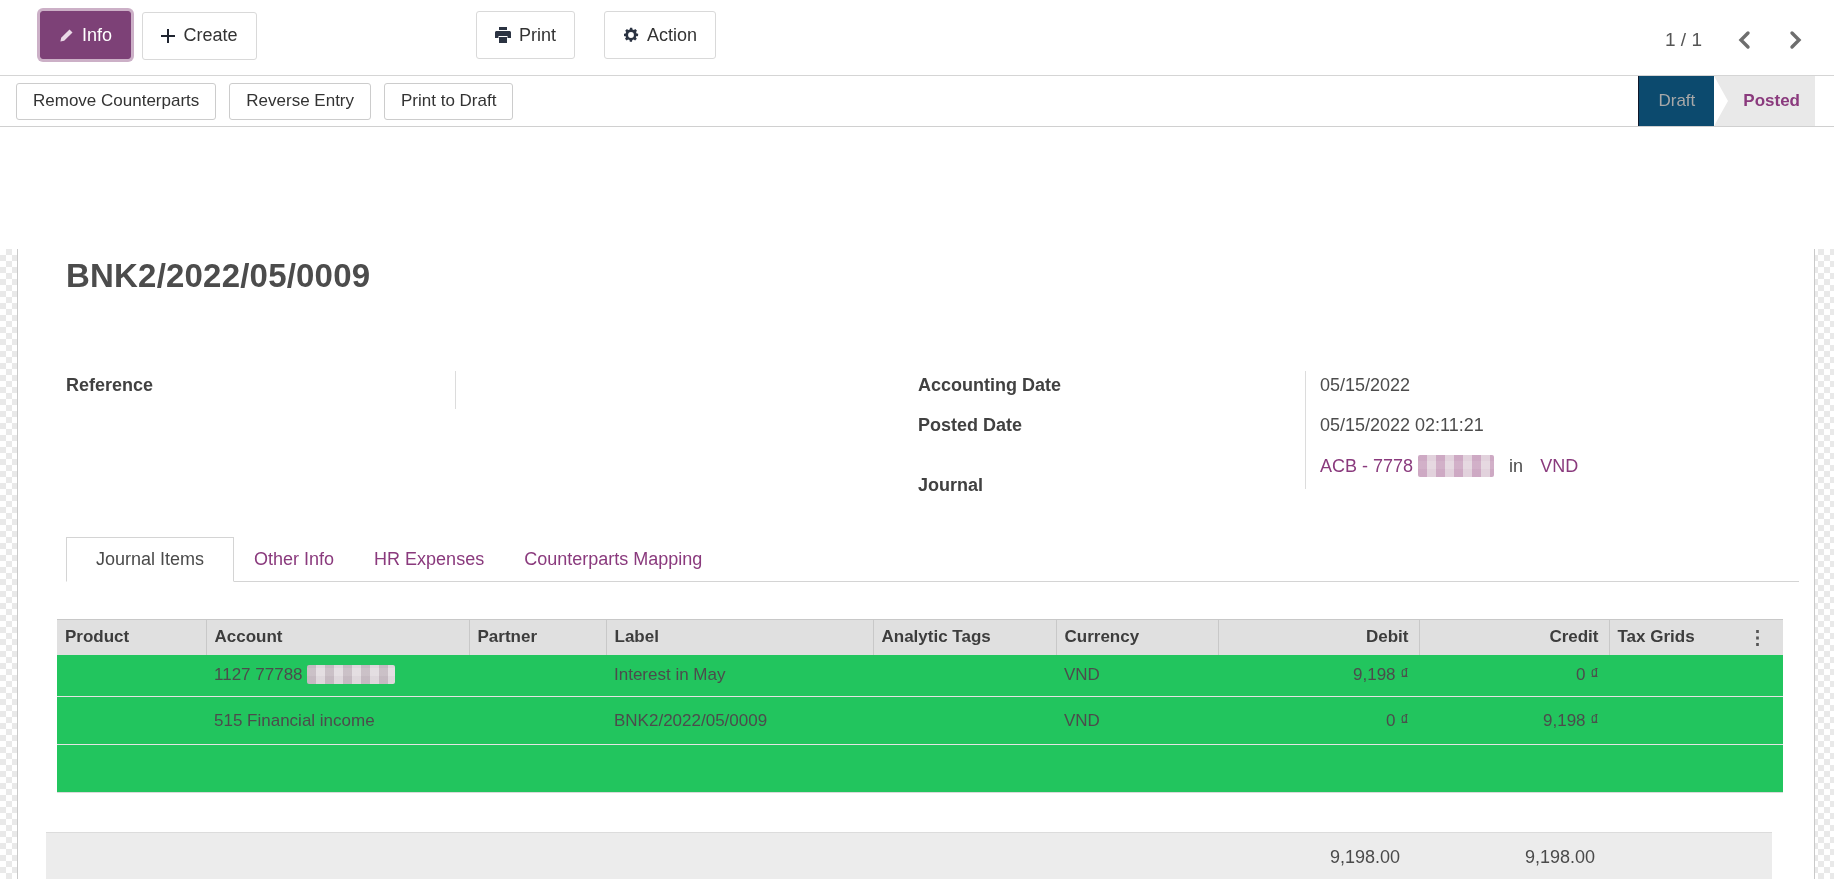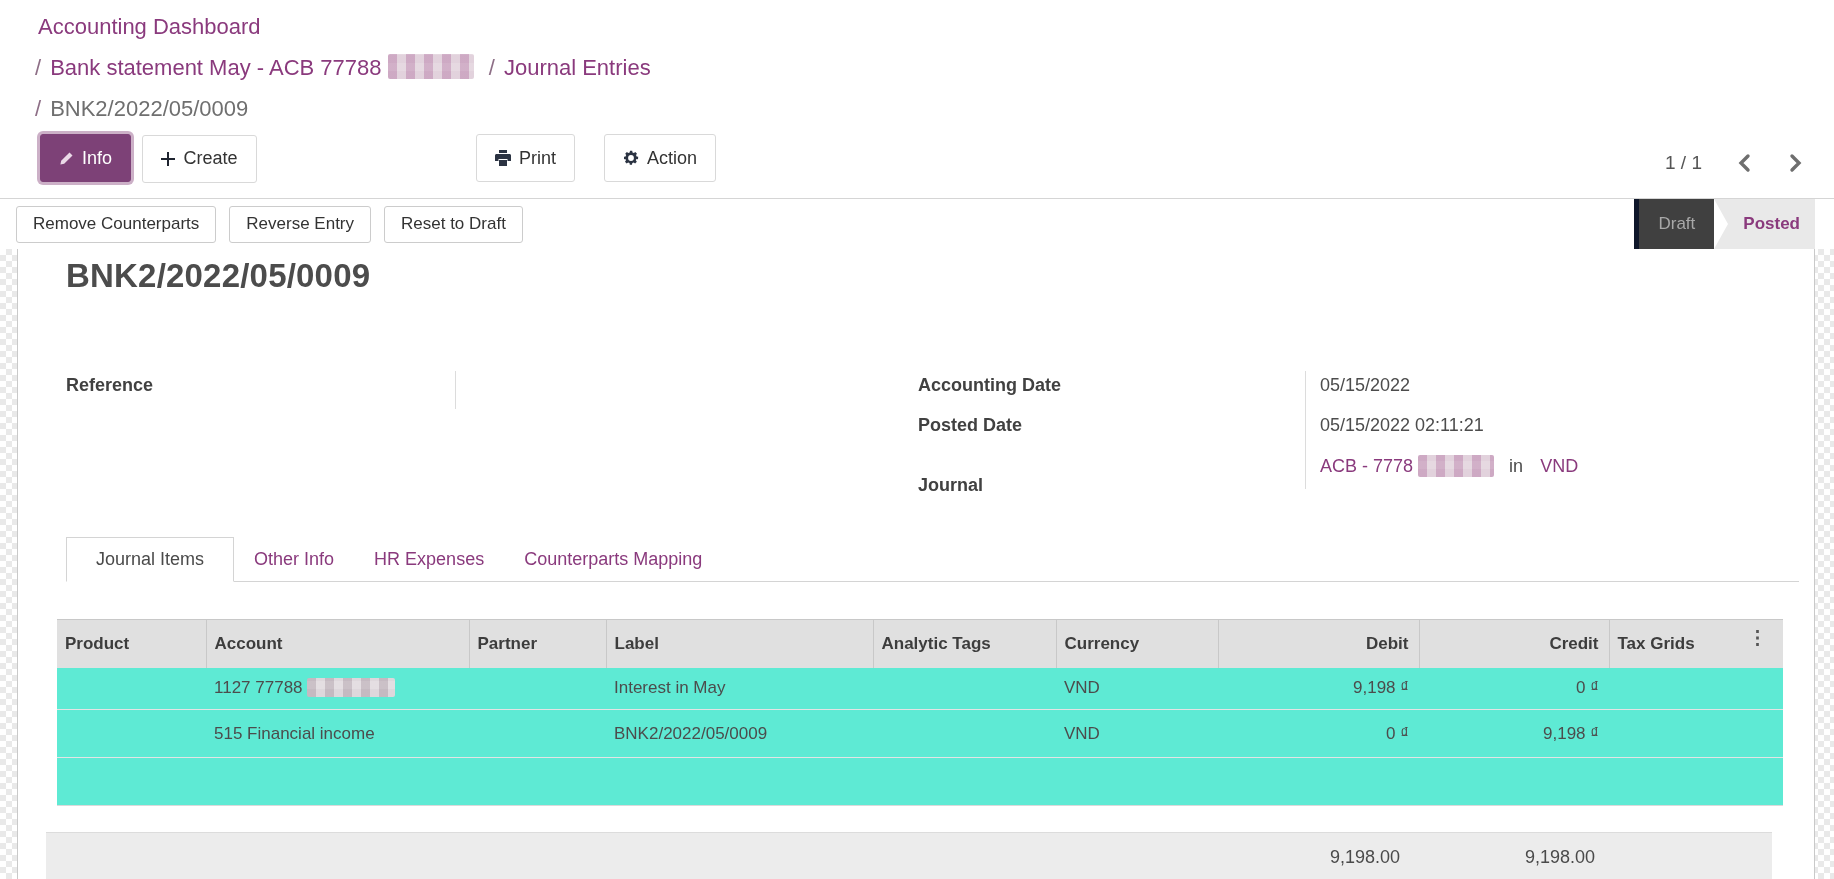--- a/index.html
+++ b/index.html
@@ -45,21 +45,21 @@
   .pager-count { font-size:19px; color:#555; }
   .pager-btn { background:none; border:none; cursor:pointer; padding:2px; display:flex; }
   
   .statusbar { position:relative; height:52px; border-top:1px solid #d5d5d5; border-bottom:1px solid #d0d0d0;
                background:#fff; display:flex; align-items:center; }
   .sb-buttons { display:flex; gap:13px; margin-left:16px; }
   .sb-btn { height:37px; padding:0 16px; font-size:17px; color:#333; background:#fff;
             border:1px solid #ccc; border-radius:3px; cursor:pointer; white-space:nowrap; }
   .sb-states { position:absolute; right:19px; top:0; bottom:0; display:flex; align-items:stretch; }
   .state { display:flex; align-items:center; font-size:17px; }
-  .state-draft { color:#a8a8a8; border-left:5px solid #0f172a; padding:0 19px; background:#404040; cursor:pointer; }
+  .state-draft { color:#a8a8a8; border-left:1px solid #0f172a; padding:0 19px; background:#0c4a6e; cursor:pointer; }
   .state-posted { color:#8a3a7d; font-weight:bold; background:#e9e9e9; padding:0 15px 0 29px; position:relative; cursor:pointer; }
   .state-posted .notch { position:absolute; left:0; top:0; width:0; height:0;
       border-top:25px solid transparent; border-bottom:25px solid transparent; border-left:14px solid #ffffff; }
   
   .content { position:absolute; top:249px; left:0; right:0; bottom:0;
     background-color:#fff;
     background-image:
       linear-gradient(45deg,#e9e9e9 25%,transparent 25%,transparent 75%,#e9e9e9 75%),
       linear-gradient(45deg,#e9e9e9 25%,transparent 25%,transparent 75%,#e9e9e9 75%);
     background-size:12px 12px; background-position:0 0,6px 6px;
@@ -84,54 +84,41 @@
   
   .tabs { position:absolute; left:48px; right:15px; top:288px; height:45px;
           display:flex; align-items:stretch; border-bottom:1px solid #d4d4d4; }
   .tab { display:flex; align-items:center; padding:0 20px; font-size:18px; color:#8a3a7d; cursor:pointer; }
   .tab-active { color:#4a4a4a; background:#fff; border:1px solid #d4d4d4; border-bottom:1px solid #fff;
                 margin-bottom:-1px; padding:0 29px; cursor:default; }
   
   .jtable-wrap { position:absolute; left:39px; top:370px; width:1726px; }
   table.jtable { width:1726px; border-collapse:collapse; table-layout:fixed; font-size:17px; color:#4c4c4c; }
   .jtable th { background:#e0e0e0; border-top:1px solid #c8c8c8; border-left:1px solid #c8c8c8;
-               height:48px; font-size:17px; font-weight:bold; color:#3d3d3d; text-align:left;
+               height:35px; font-size:17px; font-weight:bold; color:#3d3d3d; text-align:left;
                padding:0 10px 0 8px; position:relative; cursor:pointer; }
   .jtable th:first-child { border-left:none; }
   .jtable th.num { text-align:right; }
-  .jtable td { height:42px; padding:0 10px 0 8px; border-bottom:1px solid #e4e4e4; background:#5eead4; cursor:pointer; }
+  .jtable td { height:42px; padding:0 10px 0 8px; border-bottom:1px solid #e4e4e4; background:#22c55e; cursor:pointer; }
   .jtable tr.empty-row td { height:48px; border-bottom:1px solid #dadada; cursor:default; }
   .jtable tr.row2 td { height:48px; }
   .jtable td.num { text-align:right; }
   .dots-icon { position:absolute; right:16px; top:7px; font-size:19px; font-weight:bold; color:#555;
                line-height:21px; cursor:pointer; }
   
   .totals { position:absolute; left:28px; top:583px; width:1726px; height:56px; background:#ececec;
             border-top:1px solid #dcdcdc; font-size:18px; color:#4a4a4a; }
   .totals .tot { position:absolute; top:14px; font-weight:500; }
   .tot-debit  { right:372px; }
   .tot-credit { right:177px; }
 </style>
 </head>
 <body>
 
 <div class="topbar">
-  <div class="breadcrumb">
-    <div class="line line1">
-      <a class="bc-link">Accounting Dashboard</a>
-    </div>
-    <div class="line">
-      <span class="bc-sep">/</span><a class="bc-link">Bank statement May - ACB 77788</a>
-      <span class="redact redact-bc"></span>
-      <span class="bc-sep">/</span><a class="bc-link">Journal Entries</a>
-    </div>
-    <div class="line">
-      <span class="bc-sep">/</span><span class="bc-active">BNK2/2022/05/0009</span>
-    </div>
-  </div>
 
   <div class="toolbar-row">
     <button class="btn btn-edit">
       <span style="display:flex">
         <svg width="15" height="15" viewBox="0 0 16 16">
             <path d="M11.2 1.6l3.2 3.2-8.9 8.9-4 .8.8-4z" fill="#ead9e7"></path>
           </svg>
       </span>
       <span>Info</span>
     </button>
@@ -178,21 +165,21 @@
         </span>
       </button>
     </div>
   </div>
 </div>
 
 <div class="statusbar">
   <div class="sb-buttons">
     <button class="sb-btn">Remove Counterparts</button>
     <button class="sb-btn">Reverse Entry</button>
-    <button class="sb-btn">Reset to Draft</button>
+    <button class="sb-btn">Print to Draft</button>
   </div>
   <div class="sb-states">
     <div class="state state-draft">Draft</div>
     <div class="state state-posted">
       <span class="notch"></span>
       <span>Posted</span>
     </div>
   </div>
 </div>
 

